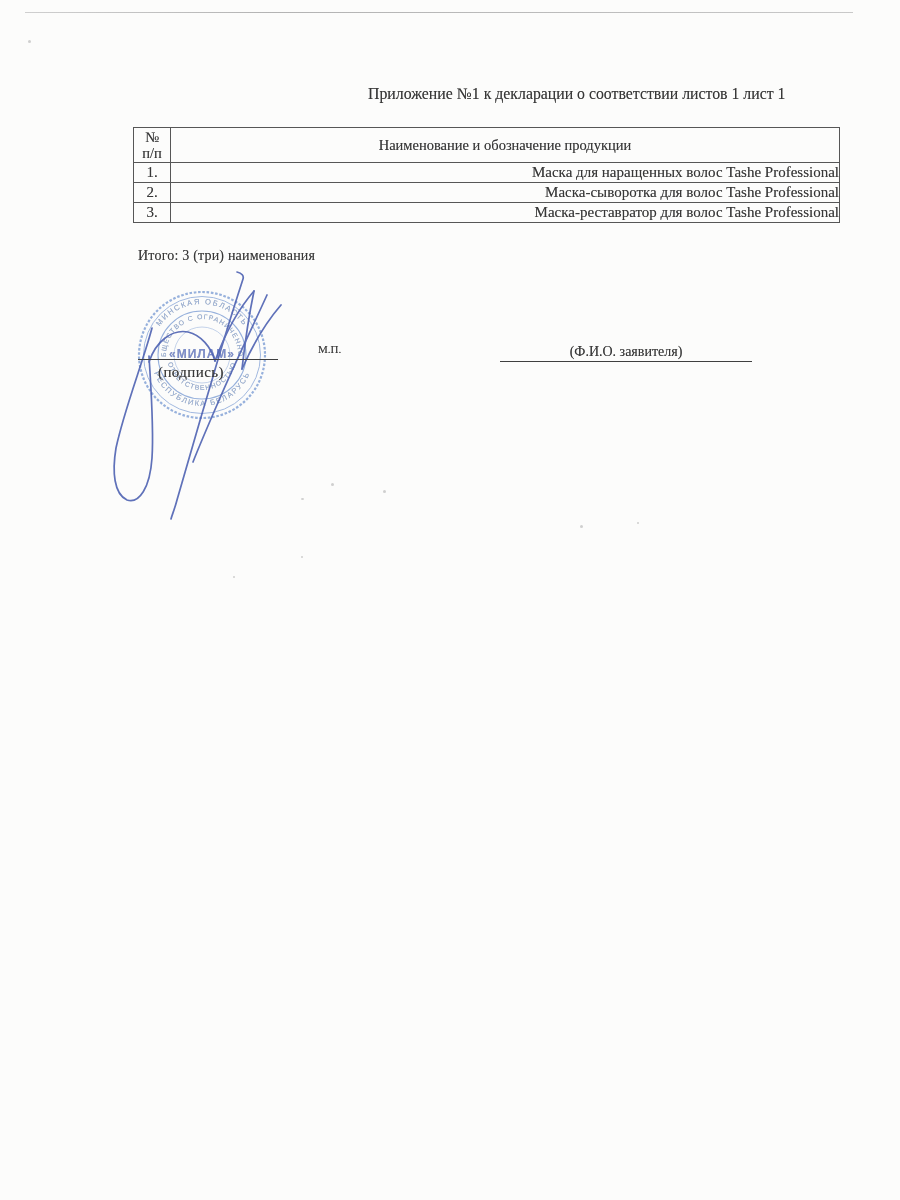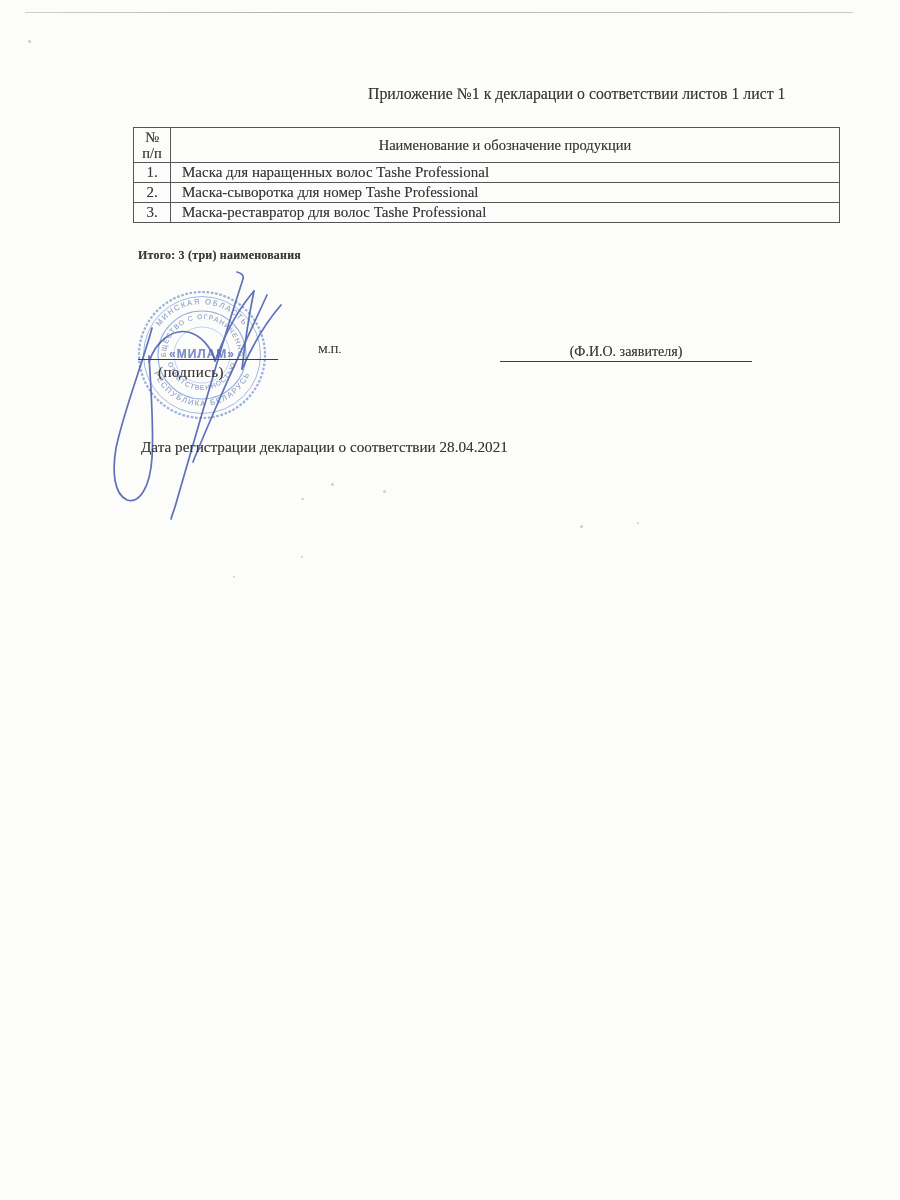--- a/index.html
+++ b/index.html
@@ -28,24 +28,24 @@
   }
   .tbl th, .tbl td {
     border:1.3px solid #565656;
     font-weight:normal;
     vertical-align:middle;
   }
   .tbl { border:1.6px solid #474747; }
   .tbl th { font-size:14.5px; height:35px; line-height:16px; }
   .col-num { width:37px; text-align:center; }
   .tbl td { height:20px; }
-  .cell-product { padding-left:11px; text-align:left; }
+  .cell-product { padding-left:11px; text-align:right; }
   .summary-line {
     position:absolute; left:138px; top:248px;
-    font-weight:bold; font-size:12px; letter-spacing:.2px; white-space:nowrap;
+    font-weight:normal; font-size:14px; letter-spacing:.2px; white-space:nowrap;
   }
   .stamp-svg {
     position:absolute; left:120px; top:274px; width:164px; height:164px;
     opacity:.78; filter:blur(.35px);
   }
   .sig-svg {
     position:absolute; left:90px; top:255px; width:240px; height:280px;
     filter:blur(.25px);
   }
   .sig-line {
@@ -106,21 +106,21 @@
         <th>Наименование и обозначение продукции</th>
       </tr>
     </thead>
     <tbody>
       <tr>
         <td class="col-num">1.</td>
         <td class="cell-product">Маска для наращенных волос Tashe Professional</td>
       </tr>
       <tr>
         <td class="col-num">2.</td>
-        <td class="cell-product">Маска-сыворотка для номер Tashe Professional</td>
+        <td class="cell-product">Маска-сыворотка для волос Tashe Professional</td>
       </tr>
       <tr>
         <td class="col-num">3.</td>
         <td class="cell-product">Маска-реставратор для волос Tashe Professional</td>
       </tr>
     </tbody>
   </table>
 
   <div class="summary-line">Итого: 3 (три) наименования</div>
 
@@ -164,21 +164,20 @@
     </g>
   </svg>
 
   <div class="sig-line"></div>
   <div class="sig-caption">(подпись)</div>
   <div class="mp-label">М.П.</div>
 
   <div class="name-line"></div>
   <div class="applicant-caption">(Ф.И.О. заявителя)</div>
 
-  <div class="reg-line-2">Дата регистрации декларации о соответствии 28.04.2021</div>
 
   <div class="speck" style="left:331px;top:483px;width:3px;height:3px;"></div>
   <div class="speck" style="left:383px;top:490px;width:3px;height:3px;"></div>
   <div class="speck" style="left:301px;top:498px;width:3px;height:2px;"></div>
   <div class="speck" style="left:580px;top:525px;width:3px;height:3px;"></div>
   <div class="speck" style="left:301px;top:556px;width:2px;height:2px;"></div>
   <div class="speck" style="left:233px;top:576px;width:2px;height:2px;"></div>
   <div class="speck" style="left:637px;top:522px;width:2px;height:2px;"></div>
   <div class="speck" style="left:28px;top:40px;width:3px;height:3px;"></div>
 

